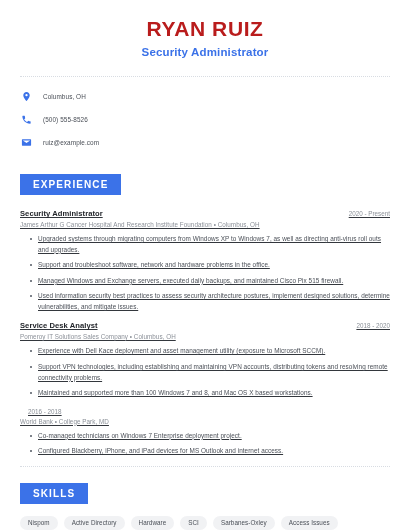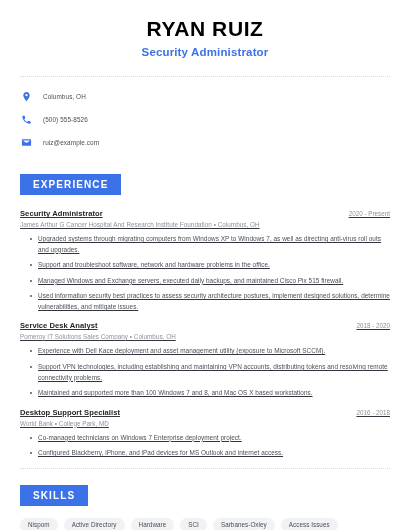--- a/index.html
+++ b/index.html
@@ -23,21 +23,21 @@
 
   
   .header {
     padding-top: 17px;
     text-align: center;
   }
   .full-name {
     font-size: 21px;
     font-weight: bold;
     letter-spacing: 0.6px;
-    color: #000000;
+    color: #b91c1c;
     line-height: 1.1;
   }
   .job-headline {
     margin-top: 6px;
     font-size: 11.5px;
     font-weight: bold;
     color: #3b72e8;
     letter-spacing: 0.15px;
   }
 
@@ -229,21 +229,20 @@
         <div class="entry-company">Pomeroy IT Solutions Sales Company  •  Columbus, OH</div>
         <ul class="bullets">
           <li class="bullet">Experience with Dell Kace deployment and asset management utility (exposure to Microsoft SCCM).</li>
           <li class="bullet">Support VPN technologies, including establishing and maintaining VPN accounts, distributing tokens and resolving remote connectivity problems.</li>
           <li class="bullet">Maintained and supported more than 100 Windows 7 and 8, and Mac OS X based workstations.</li>
         </ul>
       </div>
 
       <div class="entry">
         <div class="entry-head">
-          <span class="entry-title">Desktop Support Specialist</span>
           <span class="entry-dates">2016 - 2018</span>
         </div>
         <div class="entry-company">World Bank  •  College Park, MD</div>
         <ul class="bullets">
           <li class="bullet">Co-managed technicians on Windows 7 Enterprise deployment project.</li>
           <li class="bullet">Configured Blackberry, iPhone, and iPad devices for MS Outlook and internet access.</li>
         </ul>
       </div>
 
     </div>

